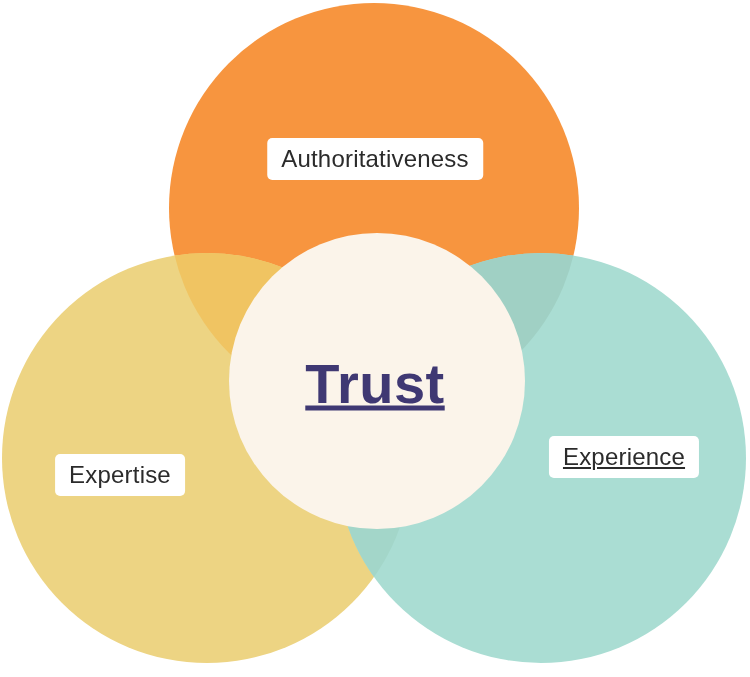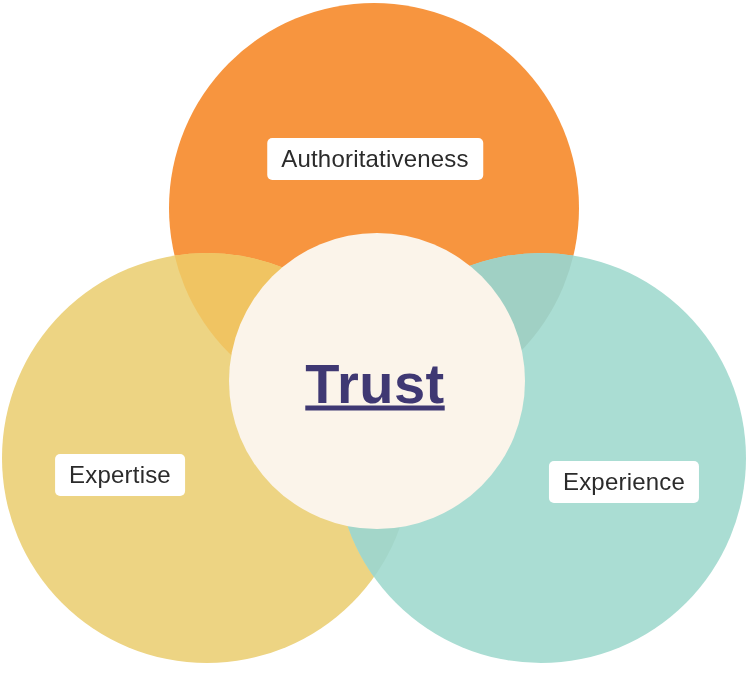--- a/index.html
+++ b/index.html
@@ -66,17 +66,17 @@
     <circle cx="541" cy="458" r="205" clip-path="url(#clip-authoritativeness)" fill="#A0D0C4"></circle>
     <circle cx="541" cy="458" r="205" clip-path="url(#clip-expertise)" fill="#A3D6C9"></circle>
 
     <circle cx="377" cy="381" r="148" fill="#FBF4EA"></circle>
   </svg>
 
   <div class="set-label" style="left:375px; top:159px;">Authoritativeness</div>
 
   <div class="set-label" style="left:120px; top:475px;">Expertise</div>
 
-  <div class="set-label" style="left:624px; top:482px;">Experience</div>
+  <div class="set-label" style="left:624px; top:457px;text-decoration:underline;">Experience</div>
 
   <div class="center-label" style="left:375px; top:383px;text-decoration:underline;">Trust</div>
 
 </div>
 
 </body></html>

